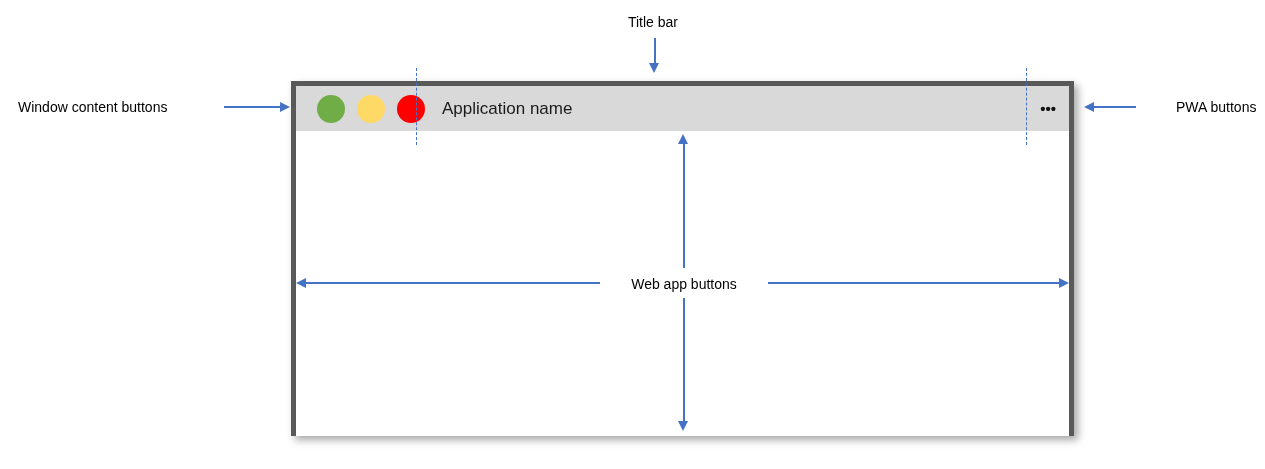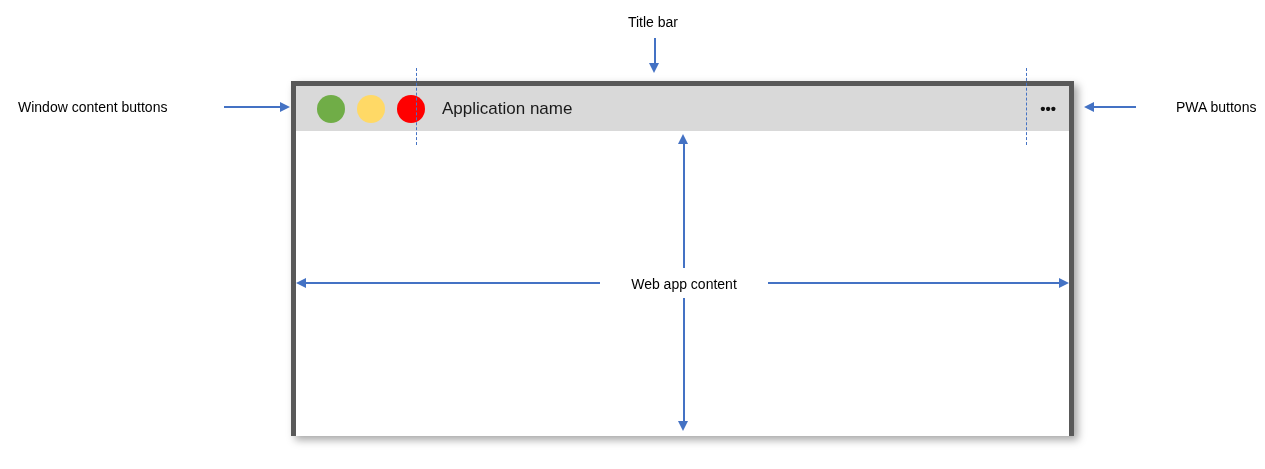--- a/index.html
+++ b/index.html
@@ -73,21 +73,21 @@
   }
 </style>
 </head>
 <body>
 
 <div class="canvas">
 
   <div class="label title-bar-label">Title bar</div>
   <div class="label window-controls-label">Window content buttons</div>
   <div class="label pwa-label">PWA buttons</div>
-  <div class="label content-label">Web app content</div>
+  <div class="label content-label">Web app buttons</div>
 
   <div class="vline" style="left:654px;top:38px;height:26px;"></div>
   <div class="head down" style="left:649px;top:63px;"></div>
 
   <div class="hline" style="left:224px;top:106px;width:58px;"></div>
   <div class="head right" style="left:280px;top:102px;"></div>
 
   <div class="head left" style="left:1084px;top:102px;"></div>
   <div class="hline" style="left:1094px;top:106px;width:42px;"></div>
 

